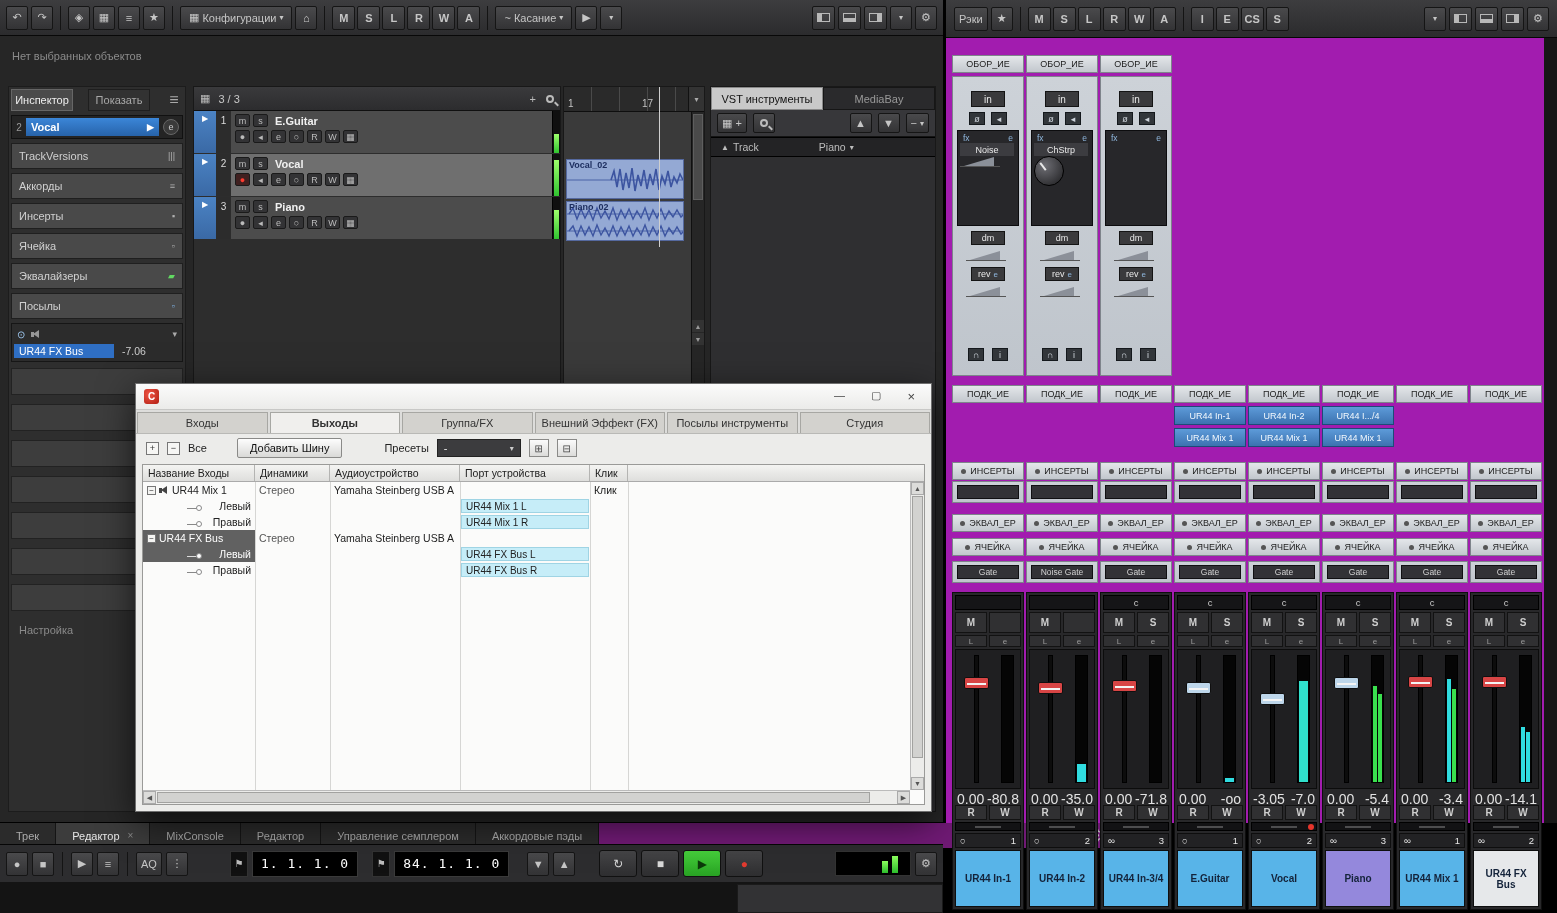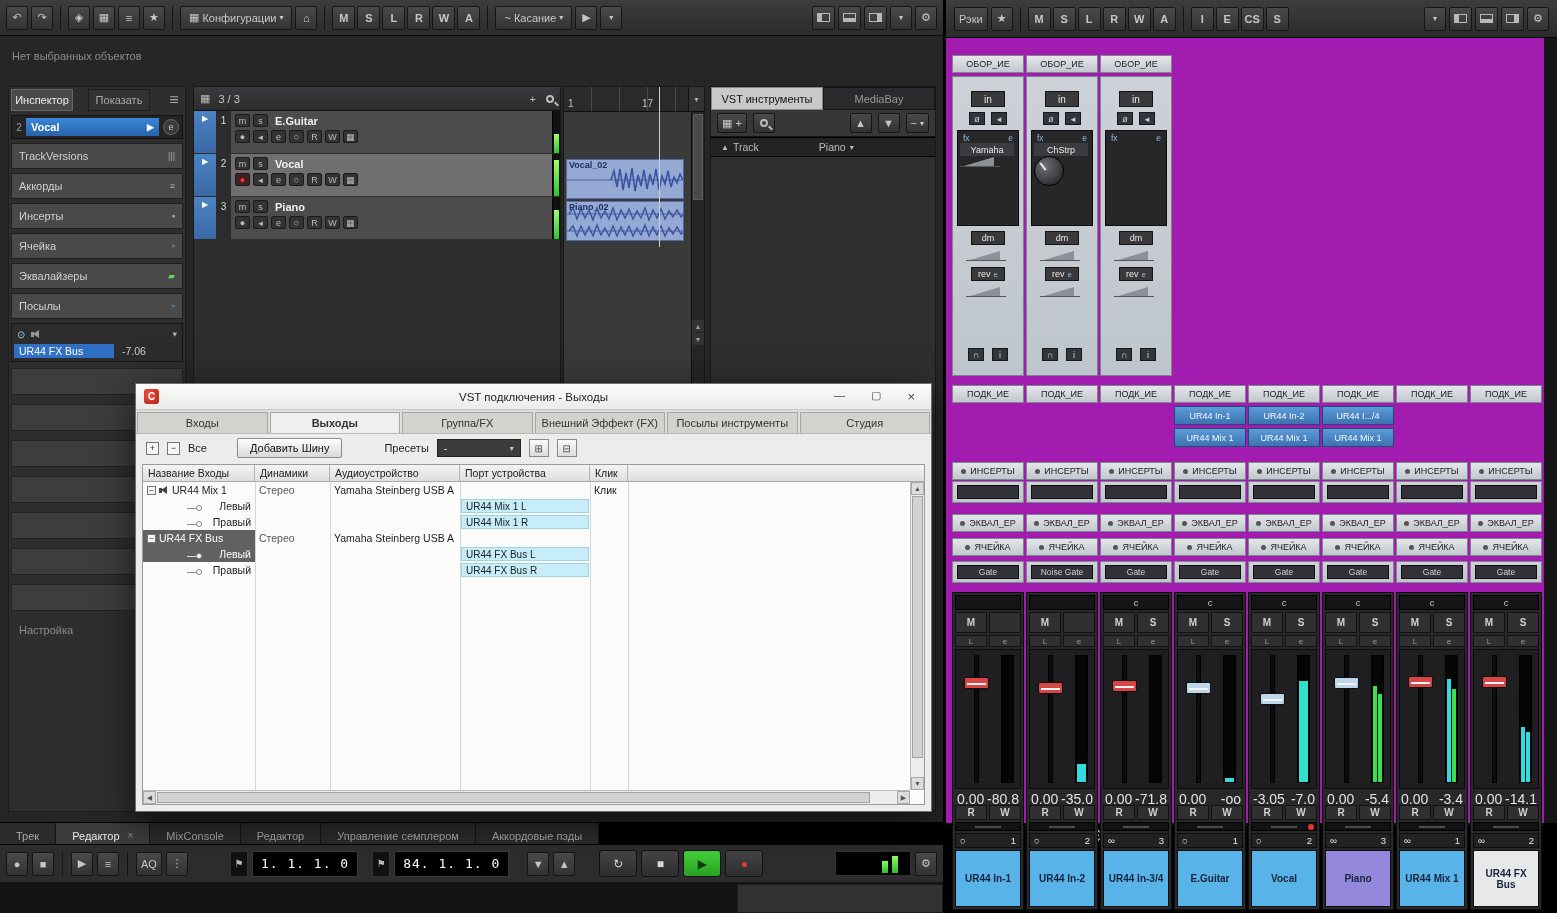--- a/index.html
+++ b/index.html
@@ -76,21 +76,21 @@
 
 #vst-panel{position:absolute;left:710px;top:86px;width:226px;height:726px;background:#2f2f31;border:1px solid #181818}
 .vp-tabs{display:flex;height:23px}
 .vp-tab{flex:1;display:flex;align-items:center;justify-content:center;font-size:11px;color:#999;background:#2a2a2c;border:1px solid #161616}
 .vp-tab.active{background:#c9c9c9;color:#111;border-color:#888}
 .vp-toolbar{height:27px;background:#37373a;border-bottom:1px solid #141414;display:flex;align-items:center;padding:0 6px;gap:6px}
 .vp-toolbar .sp{flex:1}
 .vp-cols{height:20px;background:#232325;border-top:1px solid #000;border-bottom:1px solid #000;display:flex;align-items:center;padding:0 10px;color:#bdbdbd;font-size:10.5px}
 .vp-cols .right{margin-left:60px}
 
-#bottom-tabs{position:absolute;left:0;top:822px;width:1113px;height:26px;background:#000000;border-top:1px solid #000;display:flex;align-items:stretch}
+#bottom-tabs{position:absolute;left:0;top:822px;width:1113px;height:26px;background:#701a75;border-top:1px solid #000;display:flex;align-items:stretch}
 .btab{display:flex;align-items:center;gap:8px;padding:0 16px;font-size:11px;color:#ababab;background:#2b2b2b;border-right:1px solid #151515}
 .btab.active{background:#3c3c3c;color:#e6e6e6}
 .btab .btab-x{color:#8a8a8a;font-size:10px}
 .btabs-gear{display:flex;align-items:center;padding:0 8px;color:#b5b5b5}
 
 #transport{position:absolute;left:0;top:844px;width:943px;height:38px;background:#2d2d2f;border-top:1px solid #060606;display:flex;align-items:center;padding:0 6px;gap:4px}
 .tr-disp{height:26px;background:#000;border:1px solid #3a3a3a;color:#fff;display:flex;align-items:center;padding:0 8px;font-family:"DejaVu Sans Mono",monospace;font-size:13px;letter-spacing:1px}
 .tr-flag{width:18px;height:26px;background:#111;border:1px solid #333;color:#bbb;font-size:10px;display:flex;align-items:center;justify-content:center}
 .tr-btn{width:38px;height:27px;background:linear-gradient(#454547,#2e2e30);border:1px solid #111;border-radius:3px;color:#d8d8d8;display:flex;align-items:center;justify-content:center;font-size:12px}
 .tr-btn.play{background:linear-gradient(#46d03c,#28a223);color:#0c3a0a}
@@ -534,21 +534,20 @@
     <div class="tb-btn">⚙</div>
   </div>
 
   <div id="below-strip">
         <div class="blk"></div>
       </div>
 </div>
 
 <div id="dialog">
   <div class="dlg-title">
-    <span class="dlg-titletext">VST подключения - Выходы</span>
     <div class="dlg-appicon">C</div>
     <div class="dlg-winbtns">
       <span>—</span>
       <span>▢</span>
       <span style="font-size:13px">×</span>
     </div>
   </div>
   <div class="dlg-tabs" id="dlg-tabs">
   <div class="dtab">
           <span>Входы</span>
@@ -763,21 +762,21 @@
     <div class="hw-inbtn">in</div>
     <div class="hw-icons">
       <span class="hw-ic">ø</span>
       <span class="hw-ic">◂</span>
     </div>
     <div class="fx-panel">
       <div class="fx-hdr">
               <span>fx</span>
               <span>e</span>
             </div>
-      <div class="fx-label">Yamaha</div>
+      <div class="fx-label">Noise</div>
       <div class="ramp fx-fader" style="display: block;"></div>
 
     </div>
     <div class="hw-mini">
             <span>dm</span>
           </div>
     <div class="ramp"></div>
     <div class="hw-mini">
             <span>rev</span>
             <span class="e">e</span>

